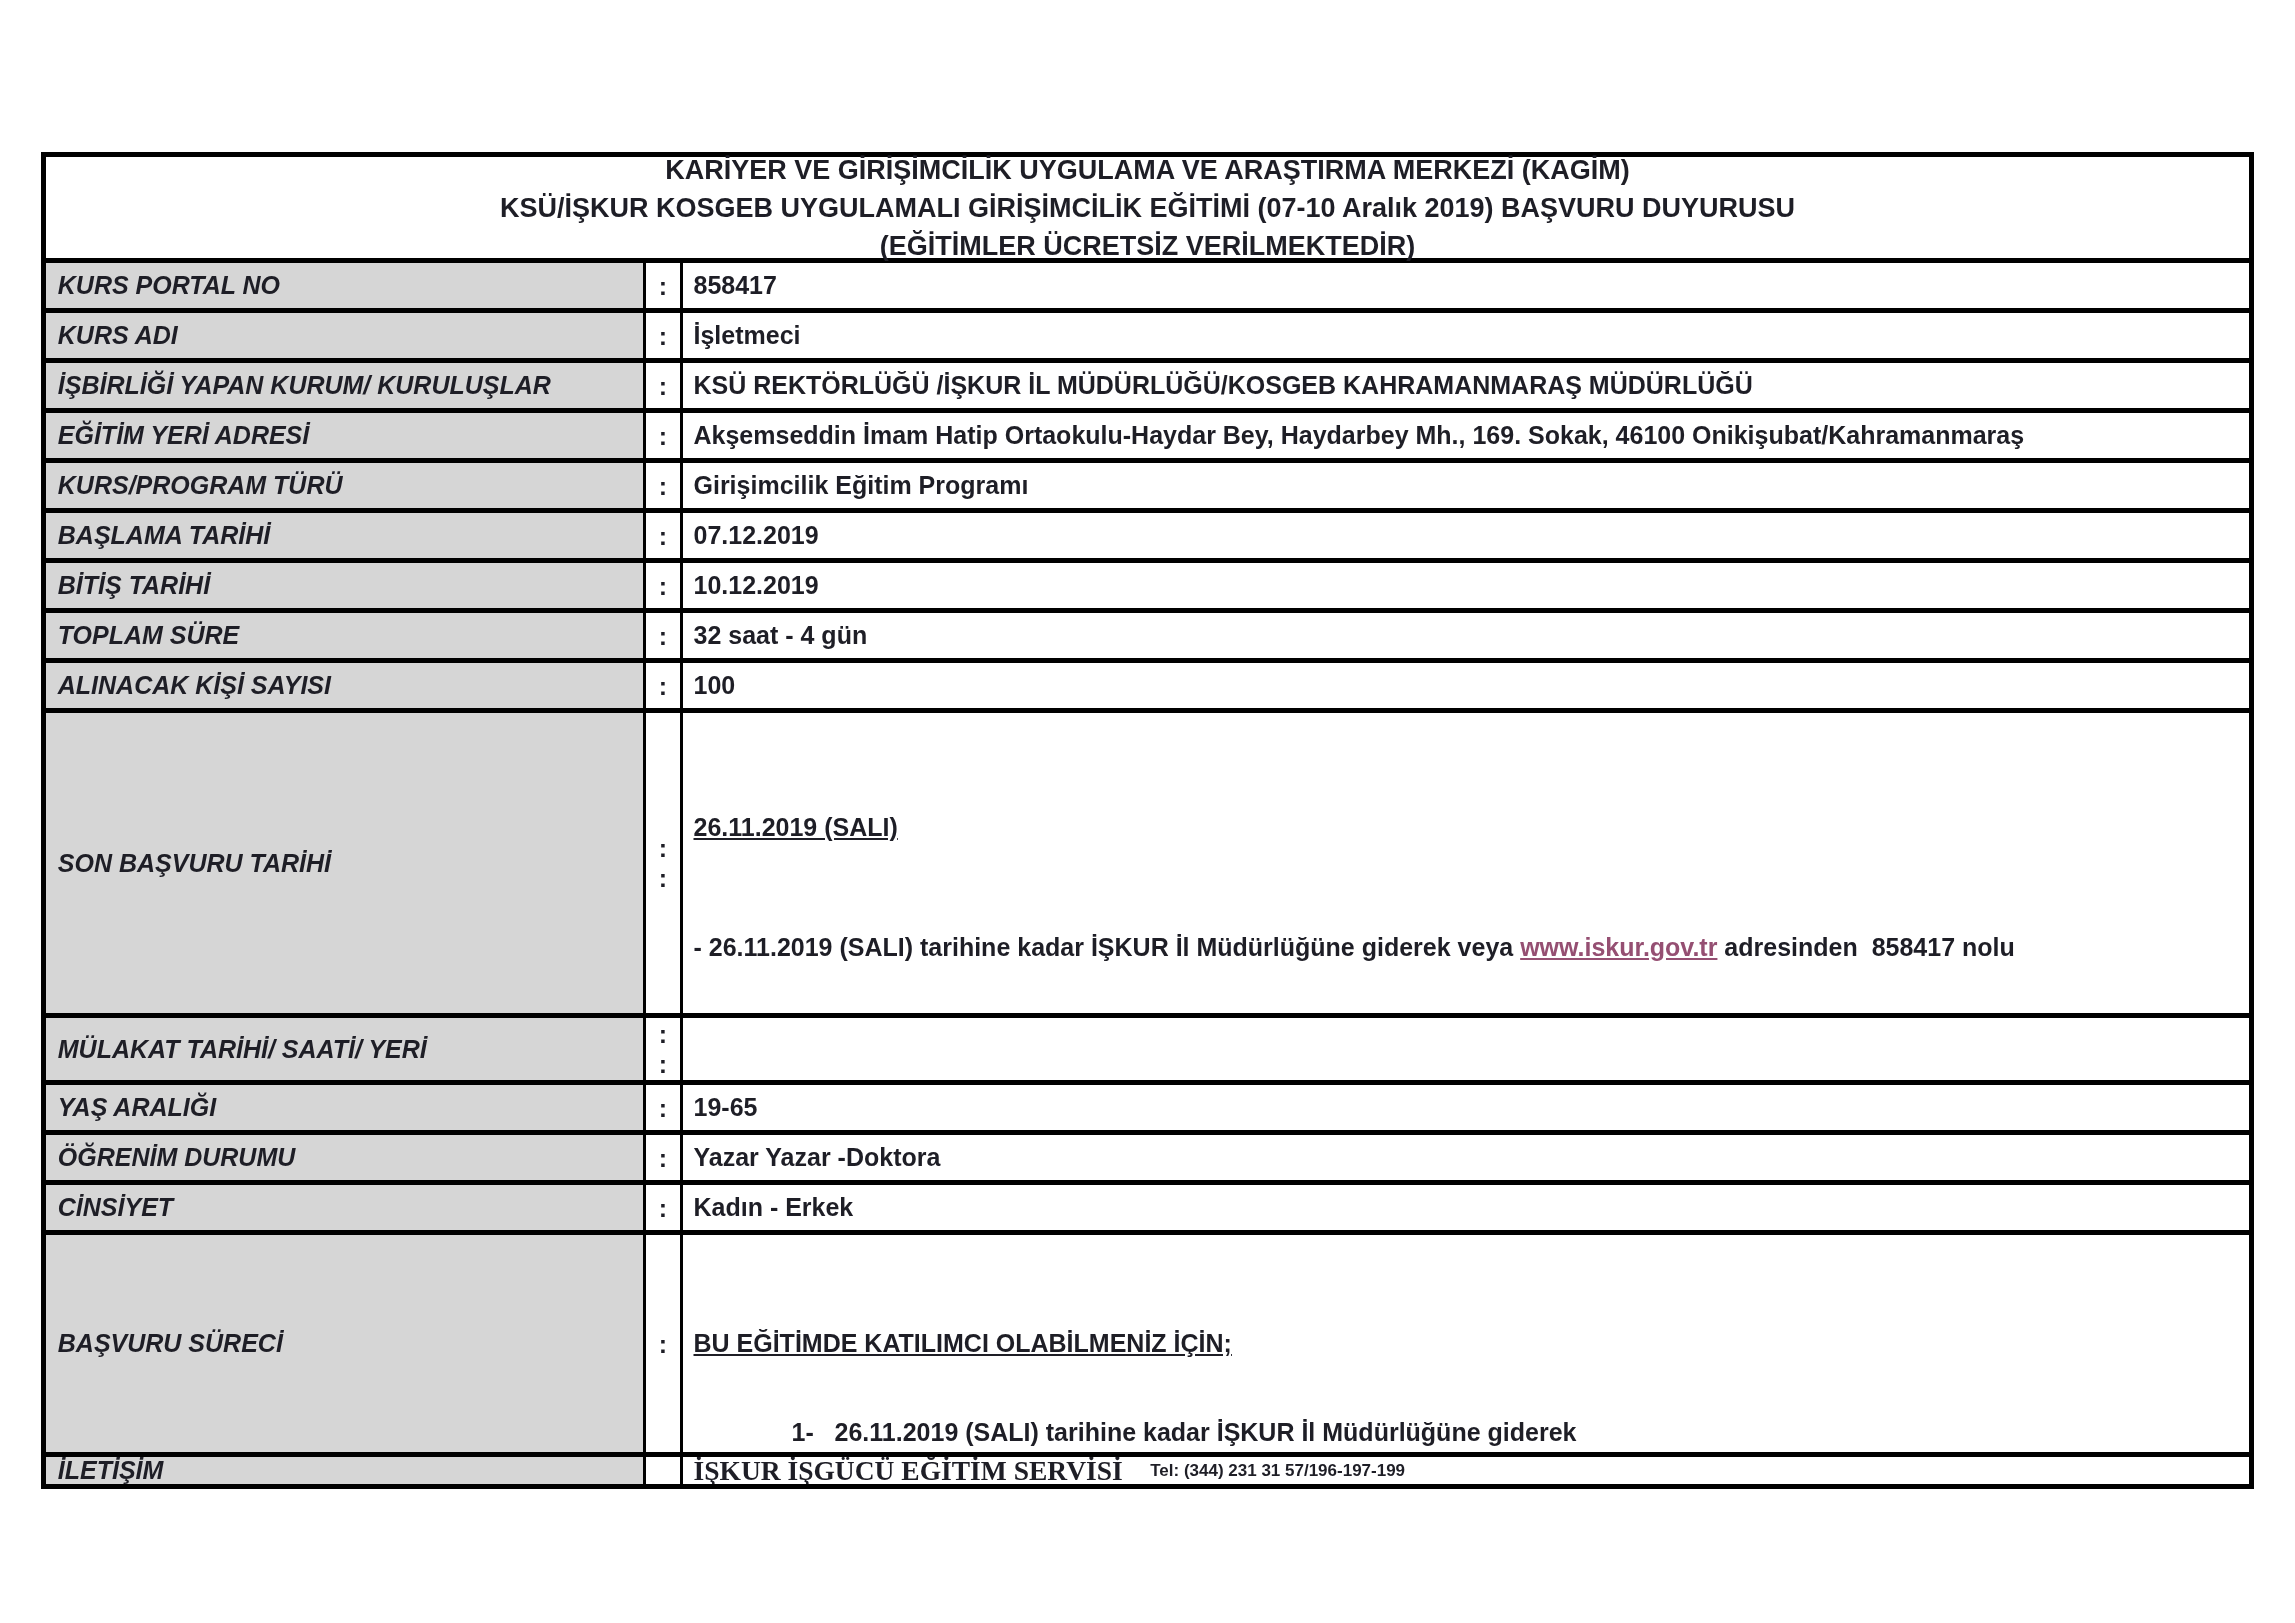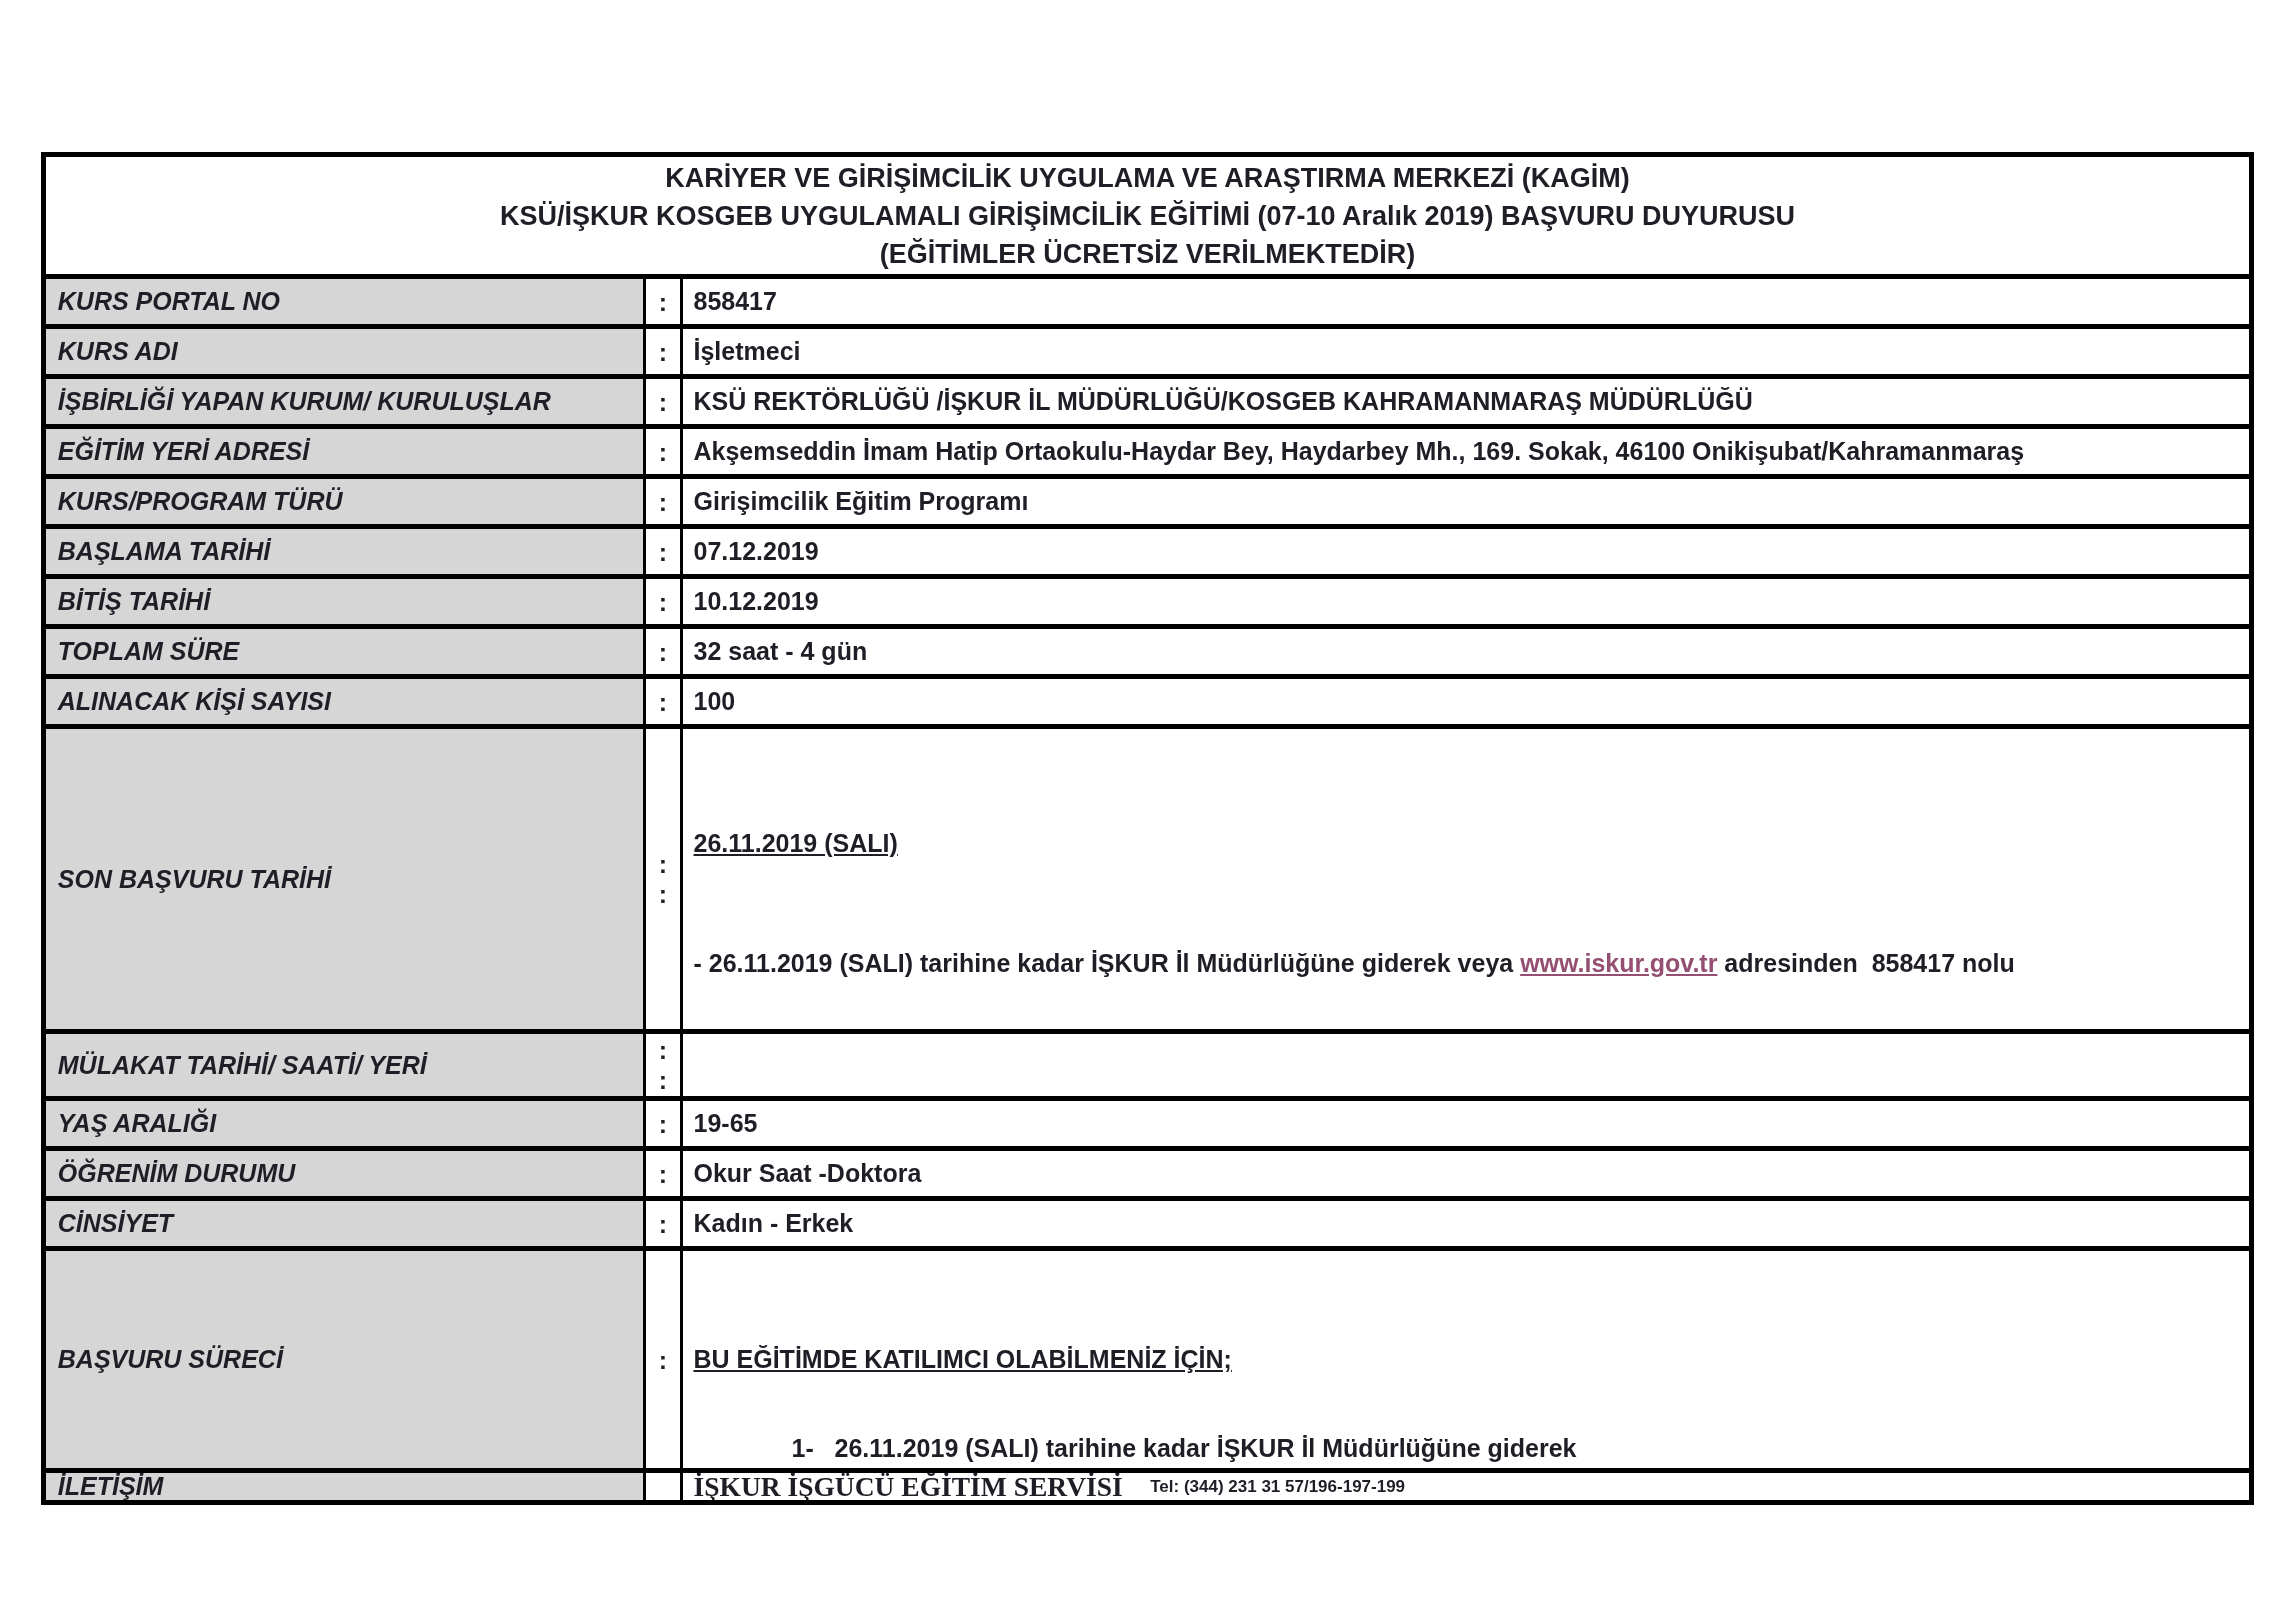--- a/index.html
+++ b/index.html
@@ -5,21 +5,21 @@
   html,body { margin:0; padding:0; background:#ffffff; }
   .page {
     position:relative; width:2295px; height:1623px; background:#ffffff;
     font-family:"Liberation Sans", sans-serif; color:#1e1e26; overflow:hidden;
   }
   .tbl {
     position:absolute; left:41px; top:152px; width:2213px;
     border:5.9px solid #000; box-sizing:border-box; background:#fff;
   }
   .hdr {
-    height:117px; display:flex; flex-direction:column; justify-content:center;
+    height:101px; display:flex; flex-direction:column; justify-content:center;
     text-align:center; font-weight:bold; font-size:27px; line-height:38px;
   }
   .row { display:flex; border-top:5.2px solid #000; box-sizing:border-box; align-items:stretch; }
   .h52 { height:50px; } .h466 { height:305px; } .h102 { height:67px; }
   .h340 { height:222px; } .h64 { height:32px; }
   .lbl {
     width:597px; background:#d6d6d6; box-sizing:border-box;
     display:flex; align-items:center; padding-left:11.8px;
     font-style:italic; font-weight:bold; font-size:25px; line-height:29px;
   }
@@ -170,21 +170,21 @@
           <span>:</span>
         </div>
       <div class="val">19-65</div>
     </div>
 
     <div class="row h52">
       <div class="lbl">ÖĞRENİM DURUMU</div>
       <div class="coln">
           <span>:</span>
         </div>
-      <div class="val">Okur Saat -Doktora</div>
+      <div class="val">Yazar Yazar -Doktora</div>
     </div>
 
     <div class="row h52">
       <div class="lbl">CİNSİYET</div>
       <div class="coln">
           <span>:</span>
         </div>
       <div class="val">Kadın - Erkek</div>
     </div>
 

